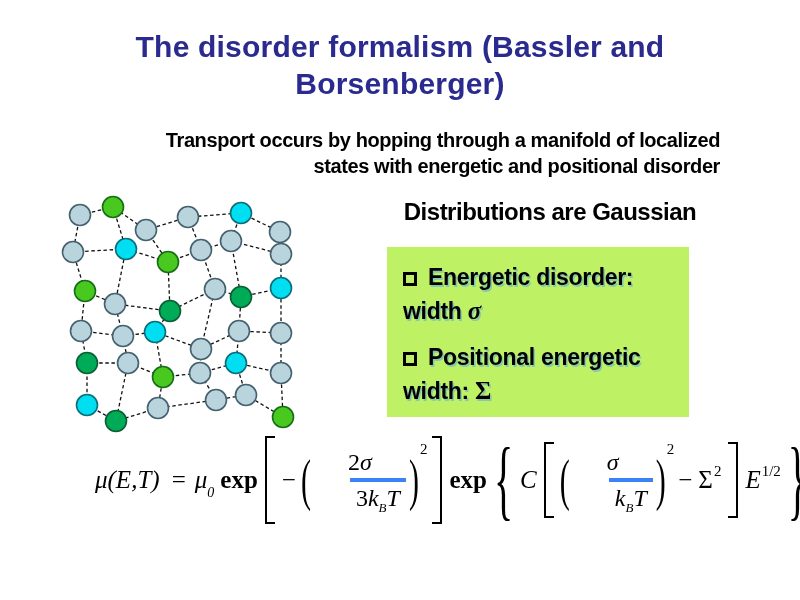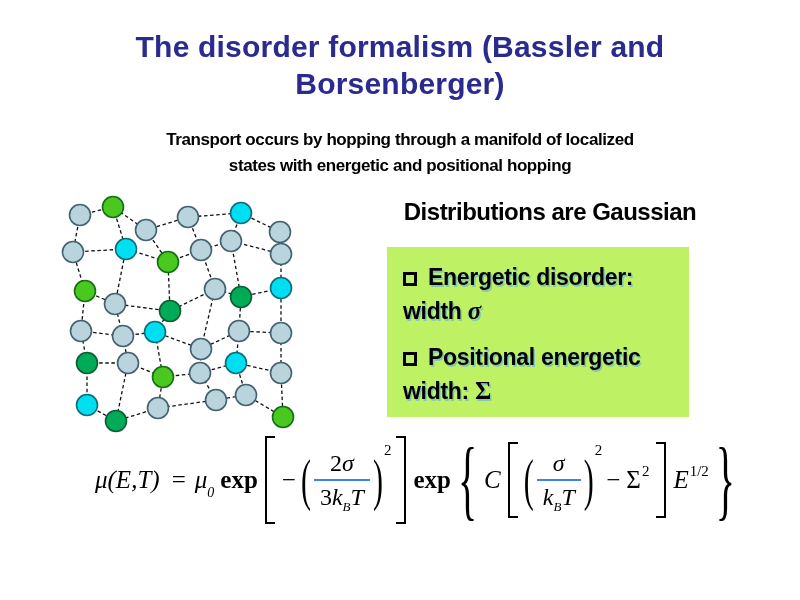--- a/index.html
+++ b/index.html
@@ -9,21 +9,21 @@
   }
   
   .title {
     position:absolute; top:28px; left:90px; width:620px;
     text-align:center; font-weight:bold; font-size:30px; line-height:37px;
     letter-spacing:0.2px;
   }
   
   .subtitle {
     position:absolute; top:127px; left:80px; width:640px;
-    text-align:center; font-weight:bold; font-size:17px; line-height:26px;
+    text-align:right; font-weight:bold; font-size:20px; line-height:26px;
     letter-spacing:-0.4px;
   }
   
   .lattice { position:absolute; left:58px; top:191px; }
   
   .gauss-heading {
     position:absolute; left:340px; top:198px; width:420px;
     text-align:center; font-weight:bold; font-size:24px; letter-spacing:-0.5px;
   }
   
@@ -58,36 +58,36 @@
   .sqb.open  { border-right:0; }
   .sqb.close { border-left:0; }
   .h88 { height:88px; }
   .h76 { height:76px; }
   .par { display:inline-block; font-size:30px; line-height:1; transform:scaleY(1.9); margin:0 1px; }
   .brc { display:inline-block; font-size:40px; line-height:1; transform:scaleY(2.2); margin:0 4px; }
   .grp { display:inline-flex; align-items:center; margin:0 1px; }
   .gsup { align-self:flex-start; font-size:15px; margin-top:-8px; }
   .frac { display:inline-flex; flex-direction:column; align-items:center; font-size:24px; margin:0 2px; }
   .frac .num { padding:0 6px 2px; line-height:1.1; }
-  .frac .den { border-top:2px solid #3b82f6; padding:3px 6px 0; line-height:1.1; white-space:nowrap; }
+  .frac .den { border-top:4px solid #3b82f6; padding:3px 6px 0; line-height:1.1; white-space:nowrap;margin-left:36px; }
   .dsub { font-size:13px; position:relative; top:6px; font-style:italic; }
 </style>
 </head>
 <body>
 
 <div class="slide">
 
   <div class="title" style="color: rgb(42, 42, 143);">
     <div>The disorder formalism (Bassler and</div>
     <div>Borsenberger)</div>
   </div>
 
   <div class="subtitle" style="color: rgb(0, 0, 0);">
     <div>Transport occurs by hopping through a manifold of localized</div>
-    <div>states with energetic and positional hopping</div>
+    <div>states with energetic and positional disorder</div>
   </div>
 
   <svg class="lattice" width="249" height="252" viewBox="60 191 249 252" xmlns="http://www.w3.org/2000/svg">
       <polyline points="82,215 75,252 87,291 83,331 89,363 89,405" fill="none" stroke="#111111" stroke-width="1.3" stroke-dasharray="3.5 2.6"></polyline>
       <polyline points="115,207 128,249 117,304 125,336 130,363 118,421" fill="none" stroke="#111111" stroke-width="1.3" stroke-dasharray="3.5 2.6"></polyline>
       <polyline points="148,230 170,262 172,311 157,332 165,377 160,408" fill="none" stroke="#111111" stroke-width="1.3" stroke-dasharray="3.5 2.6"></polyline>
       <polyline points="190,217 203,250 217,289 203,349 202,373 218,400" fill="none" stroke="#111111" stroke-width="1.3" stroke-dasharray="3.5 2.6"></polyline>
       <polyline points="243,213 233,241 243,297 241,331 238,363 248,395" fill="none" stroke="#111111" stroke-width="1.3" stroke-dasharray="3.5 2.6"></polyline>
       <polyline points="282,232 283,254 283,288 283,333 283,373 285,417" fill="none" stroke="#111111" stroke-width="1.3" stroke-dasharray="3.5 2.6"></polyline>
       <polyline points="82,215 115,207 148,230 190,217 243,213 282,232" fill="none" stroke="#111111" stroke-width="1.3" stroke-dasharray="3.5 2.6"></polyline>

